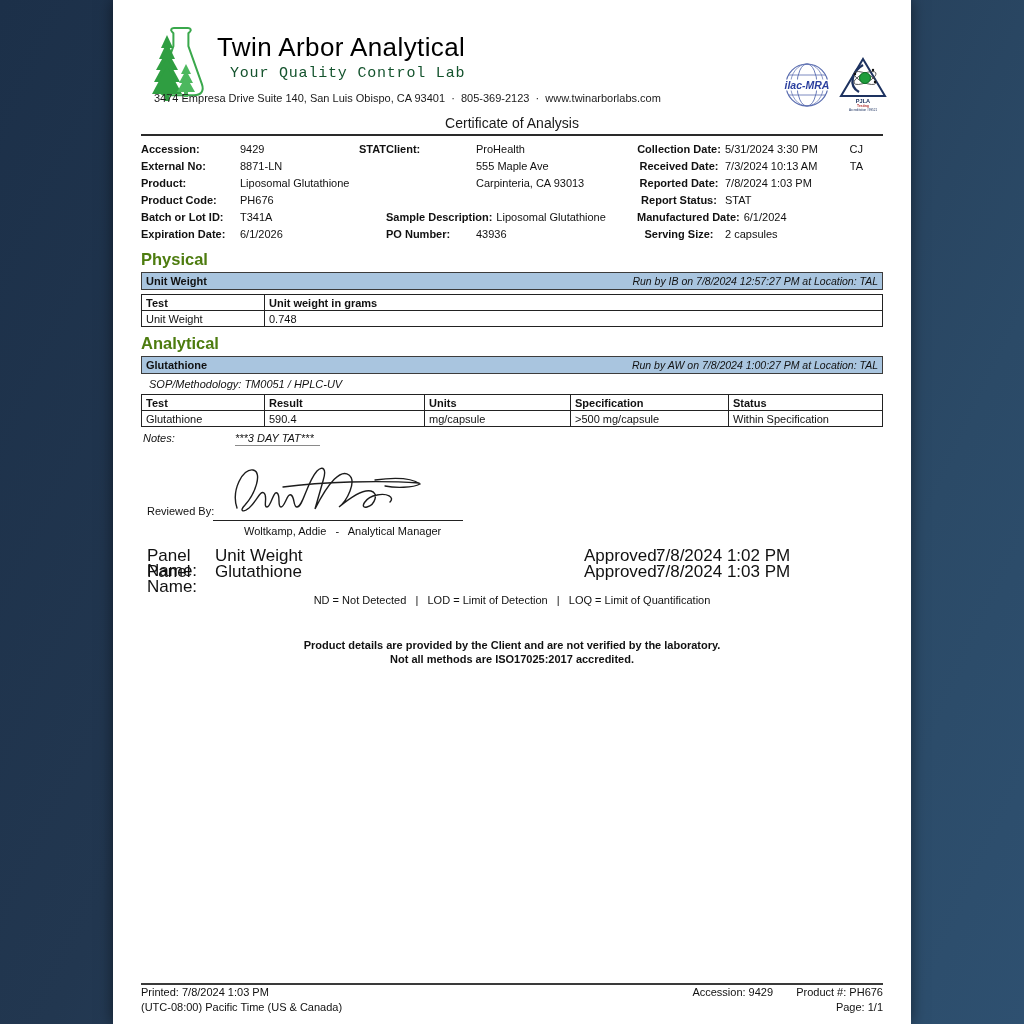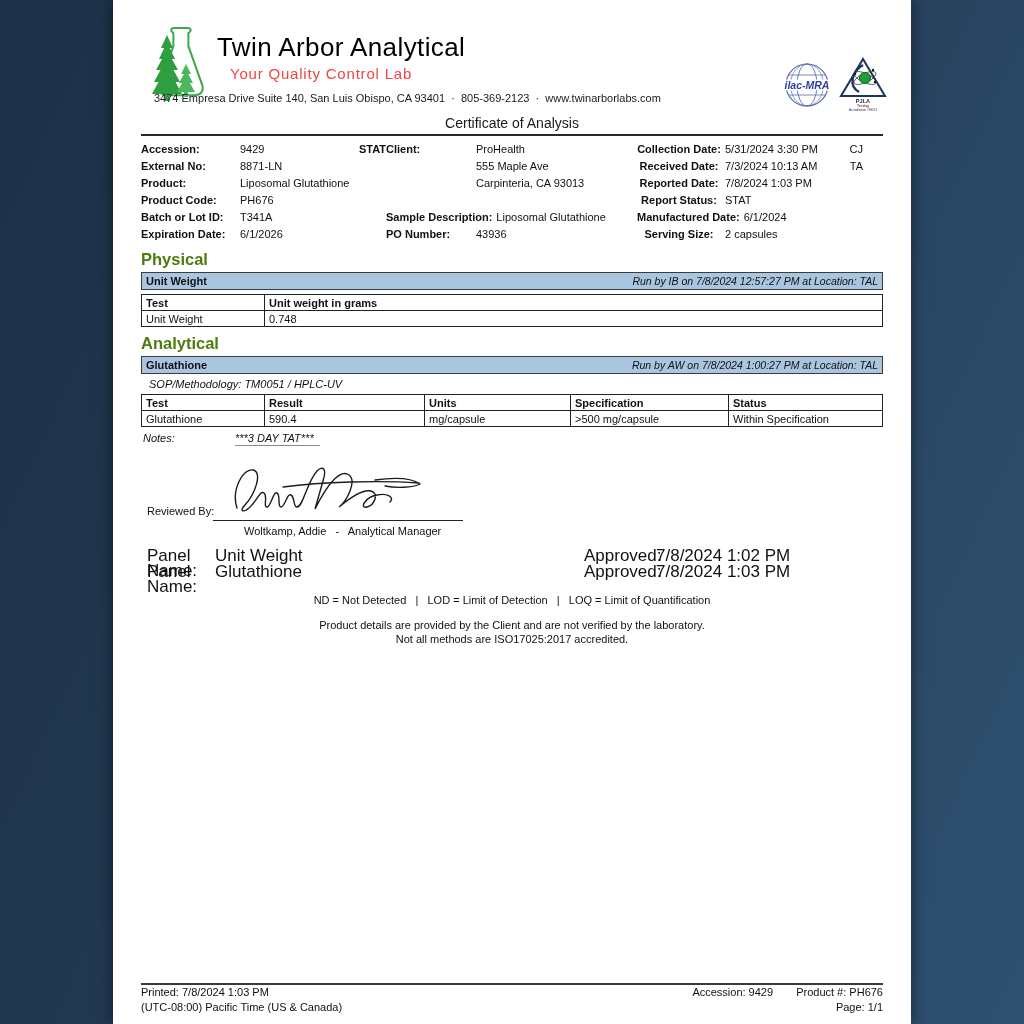--- a/index.html
+++ b/index.html
@@ -12,21 +12,21 @@
   .page{
     position:absolute;left:113px;top:0;width:798px;height:1024px;
     background:#ffffff;box-shadow:0 0 14px rgba(0,0,0,.5);
     box-sizing:border-box;padding:0 28px;color:#111;
   }
   
   .header{position:relative;height:112px;}
   .logo{position:absolute;left:6px;top:23px;}
   .titles{position:absolute;left:76px;top:32px;}
   .company{font-size:26px;color:#000000;letter-spacing:.4px;line-height:30px;}
-  .tagline{font-size:15px;color:#ef4444;letter-spacing:.8px;margin:3px 0 0 13px;}
+  .tagline{font-size:15px;color:#14532d;letter-spacing:.8px;margin:3px 0 0 13px;font-family:Liberation Mono, monospace;}
   .address{position:absolute;left:13px;top:92px;font-size:11px;color:#1a1a1a;white-space:pre;}
   .accred{position:absolute;right:-6px;top:57px;display:flex;align-items:center;gap:4px;}
   
   .doc-title{text-align:center;font-size:14px;color:#1a1a1a;margin:3px 0 3px;}
   .rule{border:0;border-top:2px solid #2a2a2a;margin:0;}
   
   .info{margin-top:5px;font-size:11px;}
   .irow{display:flex;height:17px;line-height:16px;}
   .cell-left{width:245px;display:flex;flex:none;}
   .cell-left .lbl{font-weight:bold;width:99px;flex:none;}
@@ -58,21 +58,21 @@
   .sig-reviewed{position:absolute;left:6px;top:47px;}
   .sig-line{position:absolute;left:72px;top:62px;width:250px;border-bottom:1px solid #222;}
   .sig-name{position:absolute;left:103px;top:67px;white-space:pre;}
   
   .pn-row{display:flex;font-size:17px;height:16px;line-height:15px;margin-left:6px;}
   .pn-label{width:68px;flex:none;}
   .pn-name{width:369px;flex:none;}
   .ap-label{width:72px;flex:none;}
   
   .legend{text-align:center;font-size:11px;margin-top:14px;white-space:pre;}
-  .disclaimer{text-align:center;font-size:11px;margin-top:12px;line-height:14px;}
+  .disclaimer{text-align:center;font-size:11px;margin-top:32px;line-height:14px;font-weight:bold;}
   
   .footer{position:absolute;left:28px;right:28px;bottom:9px;border-top:2px solid #3a3a3a;padding-top:0;font-size:11px;}
   .f-row{display:flex;justify-content:space-between;height:15px;line-height:15px;}
   .f-right span{margin-left:20px;}
 </style>
 </head>
 <body>
 
 <div class="page">
 

